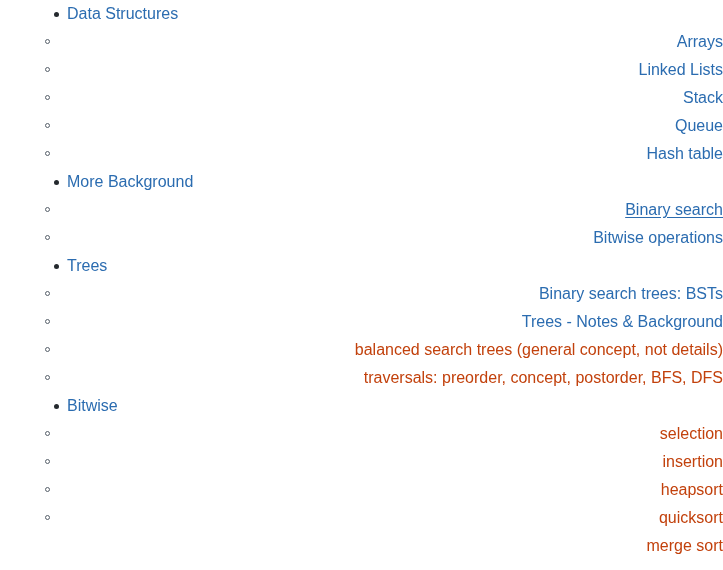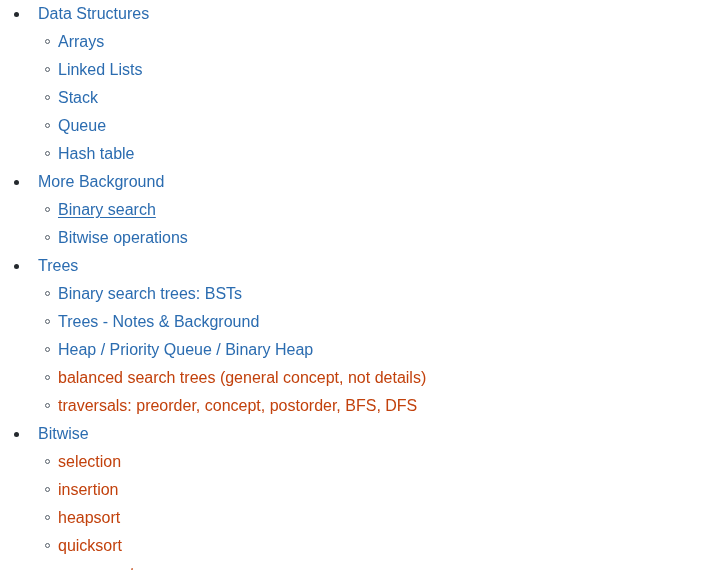--- a/index.html
+++ b/index.html
@@ -20,39 +20,41 @@
 
   ul.outline {
     list-style: none;
     margin: 0;
     padding: 0;
   }
 
   
   li.l1 {
     position: relative;
-    padding-left: 38px;
+    padding-left: 27px;
     height: 28px;
     line-height: 28px;
+    margin-left: 40px;
   }
   li.l1 > .marker-disc {
     position: absolute;
     left: 14px;
     top: 12px;
     width: 5px;
     height: 5px;
     border-radius: 50%;
     background: #24292e;
   }
 
   
   ul.sub {
     list-style: none;
     margin: 0;
     padding: 0;
+    text-align: right;
   }
   li.l2 {
     position: relative;
     padding-left: 58px;
     height: 28px;
     line-height: 28px;
   }
   li.l2 > .marker-circle {
     position: absolute;
     left: 45px;
@@ -98,21 +100,20 @@
       <ul class="sub">
         <li class="l2"><span class="marker-circle"></span><a class="link underlined" href="#">Binary search</a></li>
         <li class="l2"><span class="marker-circle"></span><a class="link" href="#">Bitwise operations</a></li>
       </ul>
     </li>
     <li class="l1"><span class="marker-disc"></span><a class="link" href="#">Trees</a></li>
     <li>
       <ul class="sub">
         <li class="l2"><span class="marker-circle"></span><a class="link" href="#">Binary search trees: BSTs</a></li>
         <li class="l2"><span class="marker-circle"></span><a class="link" href="#">Trees - Notes &amp; Background</a></li>
-        <li class="l2"><span class="marker-circle"></span><a class="link" href="#">Heap / Priority Queue / Binary Heap</a></li>
         <li class="l2"><span class="marker-circle"></span><span class="plain">balanced search trees (general concept, not details)</span></li>
         <li class="l2"><span class="marker-circle"></span><span class="plain">traversals: preorder, concept, postorder, BFS, DFS</span></li>
       </ul>
     </li>
     <li class="l1"><span class="marker-disc"></span><a class="link" href="#">Bitwise</a></li>
     <li>
       <ul class="sub">
         <li class="l2"><span class="marker-circle"></span><span class="plain">selection</span></li>
         <li class="l2"><span class="marker-circle"></span><span class="plain">insertion</span></li>
         <li class="l2"><span class="marker-circle"></span><span class="plain">heapsort</span></li>

